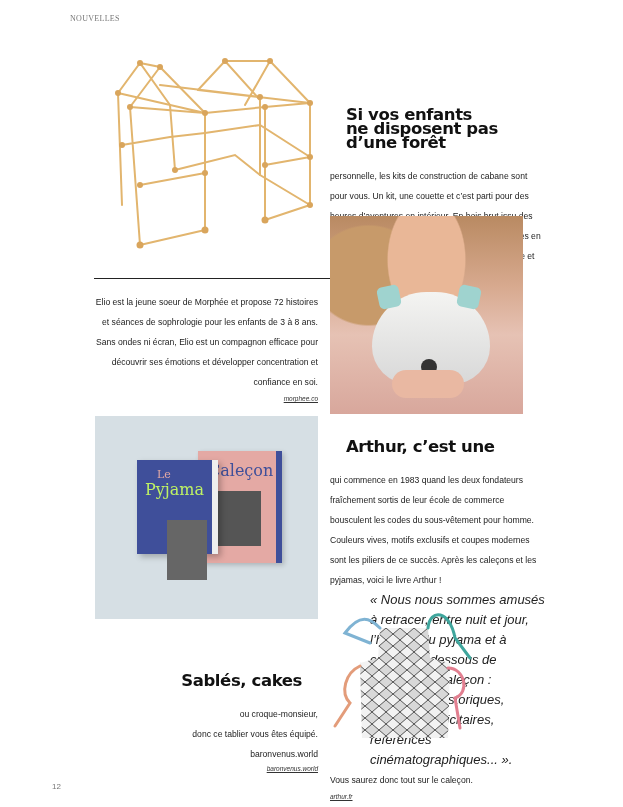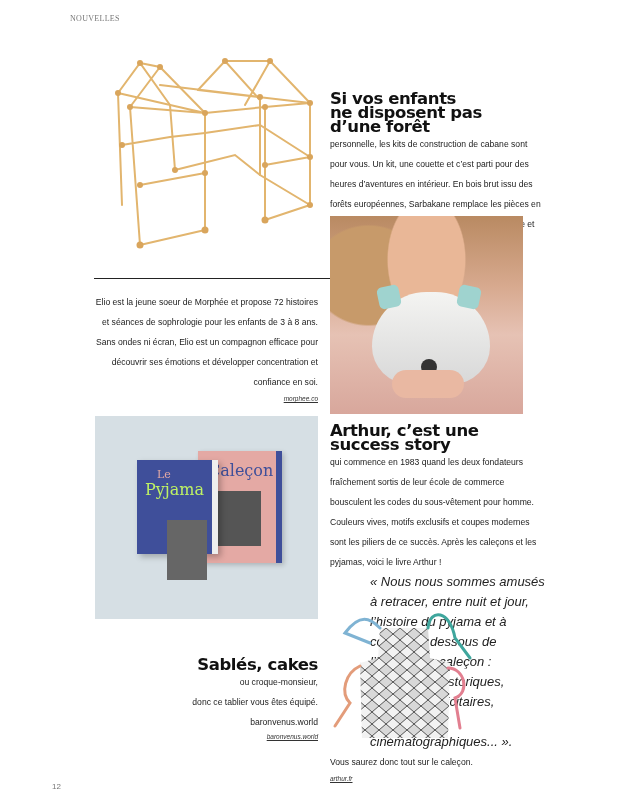--- a/index.html
+++ b/index.html
@@ -1,20 +1,20 @@
 <!DOCTYPE html>
 <html><head>
 <meta charset="utf-8">
 <style>
   html,body{margin:0;padding:0;background:#fff;}
   body{width:623px;height:807px;position:relative;overflow:hidden;font-family:"Liberation Sans",sans-serif;color:#1a1a1a;}
   .abs{position:absolute;}
   .section-label{left:70px;top:14px;font-family:"Liberation Serif",serif;font-size:8px;letter-spacing:.3px;color:#777;}
   .page-num{left:52px;top:782px;font-size:8px;color:#777;}
-  h2{margin:0;font-family:"DejaVu Sans",sans-serif;font-weight:900;font-size:16.5px;line-height:14px;letter-spacing:-0.4px;color:#111;}
+  h2{margin:16px;font-family:"DejaVu Sans",sans-serif;font-weight:900;font-size:16.5px;line-height:14px;letter-spacing:-0.4px;color:#111;}
   .body-text{font-size:8.6px;line-height:20px;color:#222;}
   .credit{font-size:6.5px;font-style:italic;text-decoration:underline;color:#333;margin-top:3px;}
   .right{text-align:right;}
   .quote{font-style:italic;}
   .divider{left:94px;top:278px;width:236px;height:1px;background:#222;}
   
   .img-cabane{left:100px;top:45px;width:225px;height:205px;}
   .img-elio{left:330px;top:216px;width:193px;height:198px;overflow:hidden;
     background:radial-gradient(ellipse at 50% 22%,#e9b797 0 28%,transparent 29%),
                radial-gradient(ellipse at 20% 30%,#c79a6a 0 25%,transparent 26%),
@@ -99,21 +99,20 @@
   <div style="position:absolute;left:42px;top:44px;width:75px;height:94px;background:#3f4f9a;border-right:6px solid #eee;box-shadow:3px 3px 6px rgba(0,0,0,.25);">
     <div style="position:absolute;left:20px;top:8px;font-family:'DejaVu Serif',serif;font-size:11px;color:#e4a9a4;">Le</div>
     <div style="position:absolute;left:8px;top:20px;font-family:'DejaVu Serif',serif;font-size:16px;color:#bef264;">Pyjama</div>
     <div style="position:absolute;left:30px;top:60px;width:40px;height:60px;background:#666;"></div>
   </div>
 </div>
 
 <div class="abs" style="left:330px;top:424px;width:215px;">
   <h2>
     <div>Arthur, c’est une</div>
-    <div>success story</div>
   </h2>
   <div class="body-text">qui commence en 1983 quand les deux fondateurs fraîchement sortis de leur école de commerce bousculent les codes du sous-vêtement pour homme. Couleurs vives, motifs exclusifs et coupes modernes sont les piliers de ce succès. Après les caleçons et les pyjamas, voici le livre Arthur !</div>
   <div class="body-text quote" style="font-size:13px;margin-left:40px;">« Nous nous sommes amusés à retracer, entre nuit et jour, l’histoire du pyjama et à conter les dessous de l’histoire du caleçon : recherches historiques, archives publicitaires, références cinématographiques... ».</div>
   <div class="body-text">Vous saurez donc tout sur le caleçon.</div>
   <div class="credit">arthur.fr</div>
 </div>
 
 <div class="abs img-apron">
   <svg width="150" height="148" viewBox="0 0 150 148">
     <defs>

